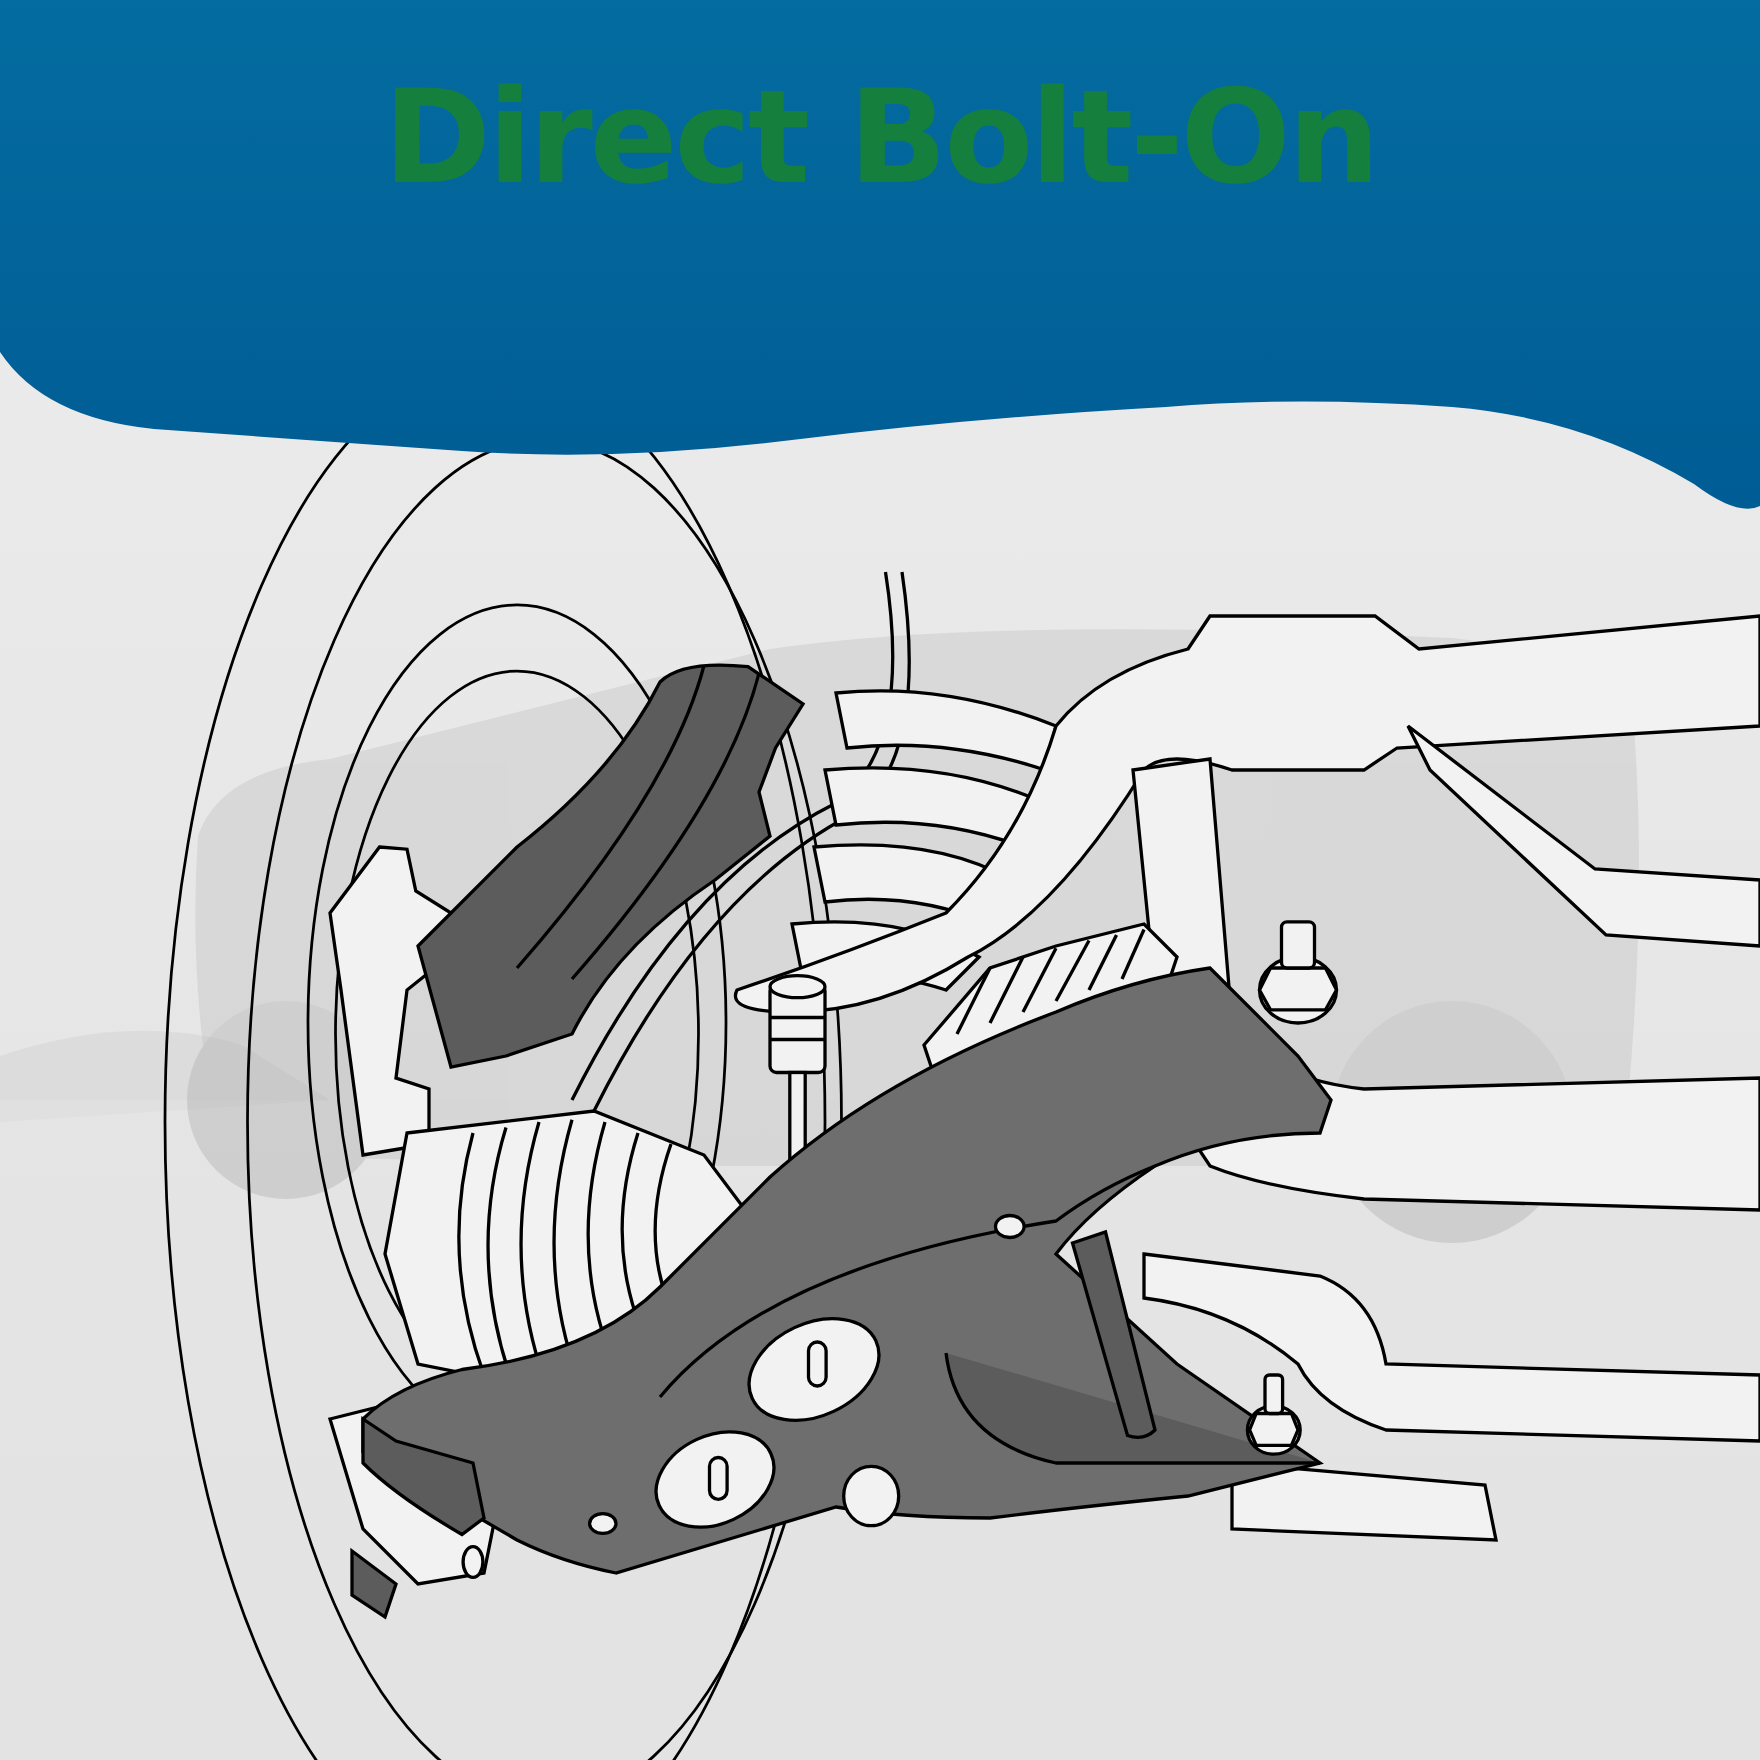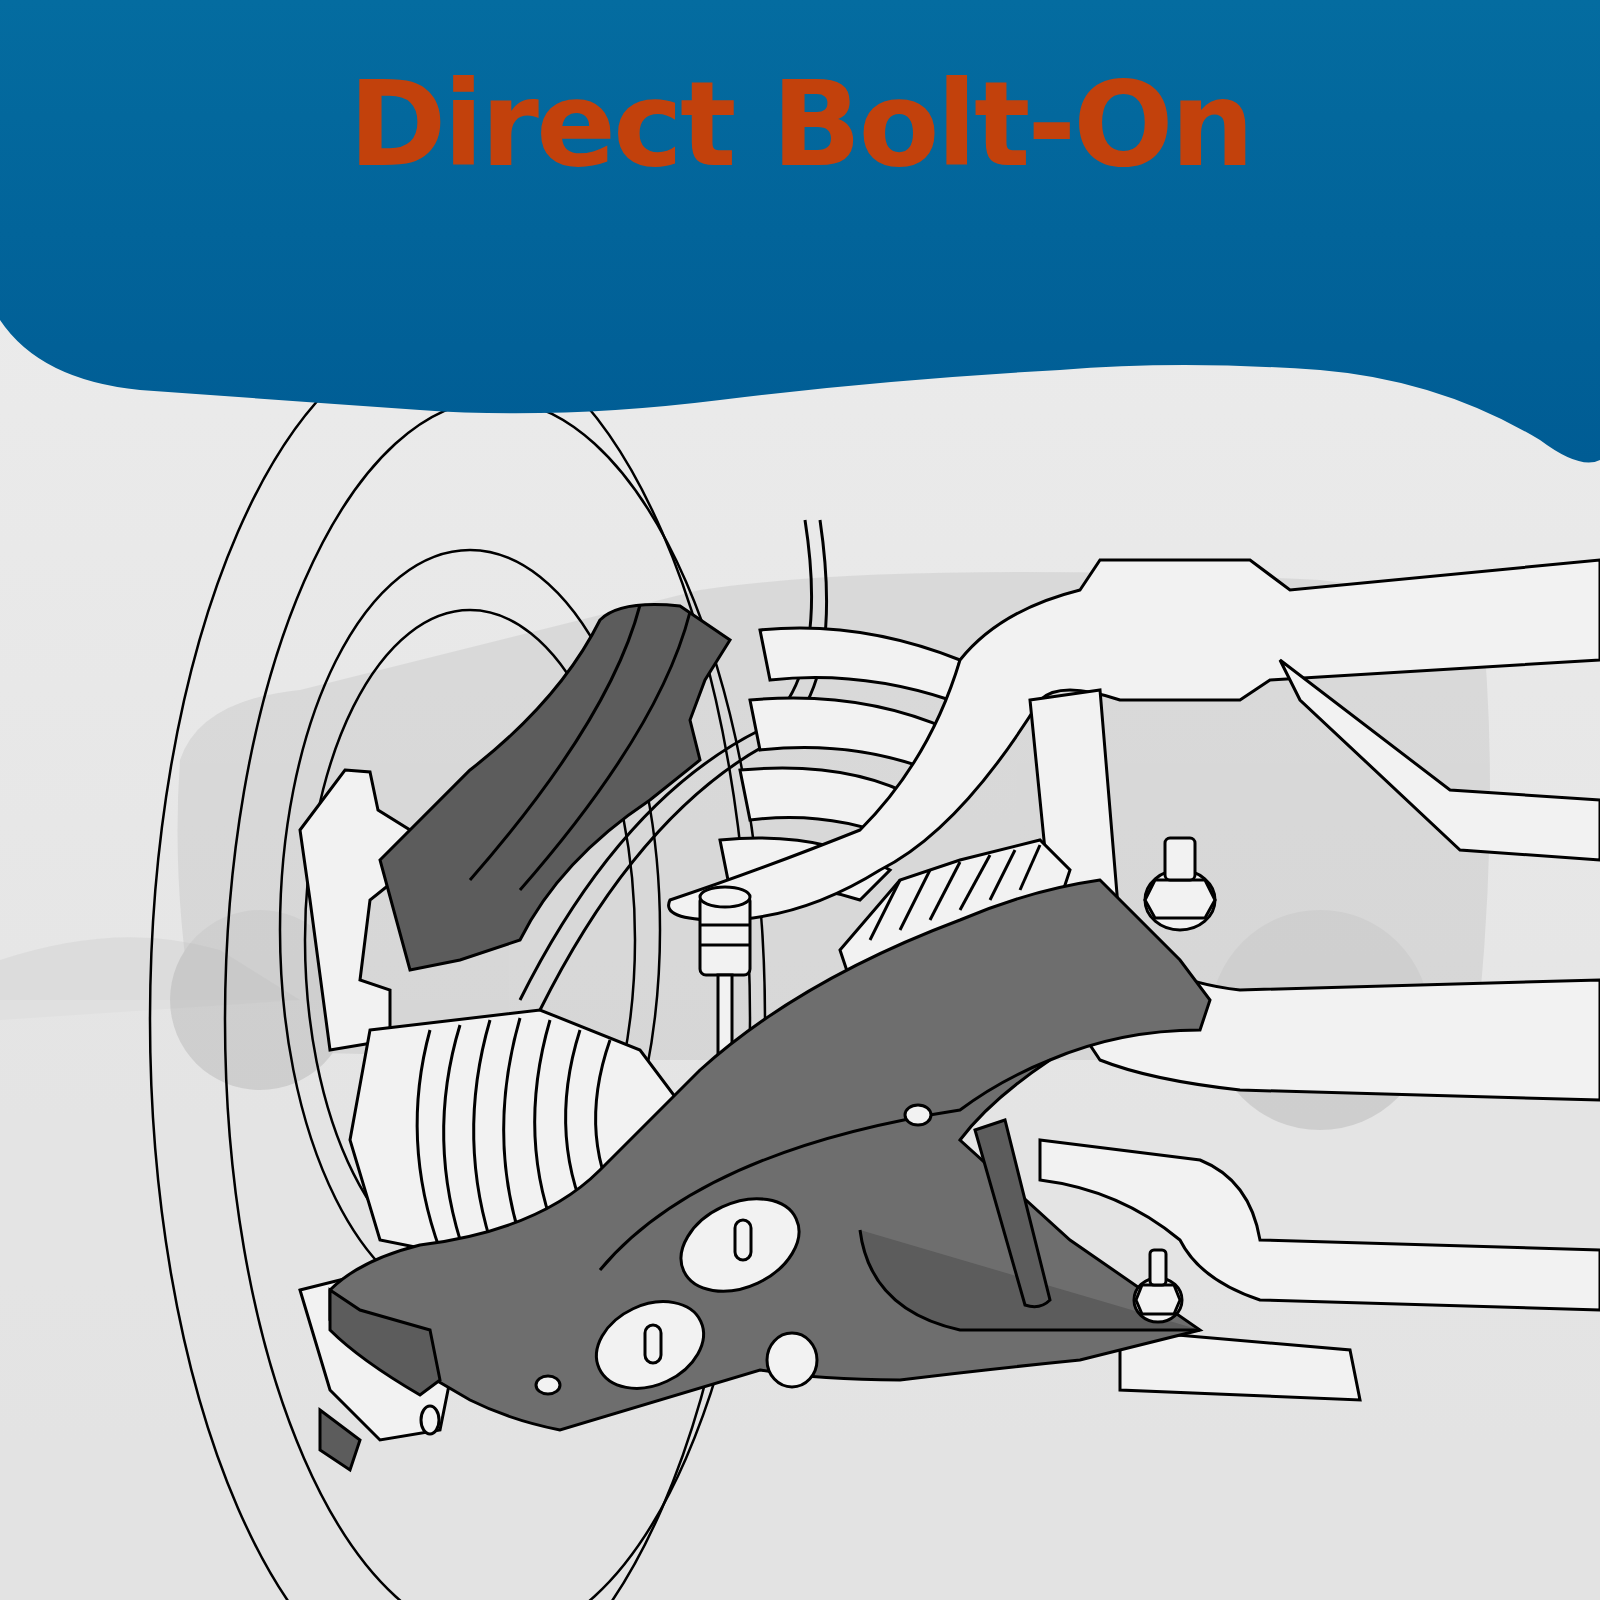--- a/index.html
+++ b/index.html
@@ -1,18 +1,18 @@
 <!DOCTYPE html>
 <html><head>
 <meta charset="utf-8">
 <style>
   html, body { margin:0; padding:0; }
   body { width:1600px; height:1600px; overflow:hidden; background:#e9e9e9; position:relative; font-family:"DejaVu Sans", sans-serif; }
   .bg { position:absolute; inset:0; }
-  .banner-text { position:absolute; left:0; top:60px; width:1600px; text-align:center; color:#c2410c; font-family:"DejaVu Sans", sans-serif; font-weight:bold; font-size:118px; line-height:128px; letter-spacing:-3px; }
+  .banner-text { position:absolute; left:0; top:60px; width:1600px; text-align:center; color:#15803d; font-family:"DejaVu Sans", sans-serif; font-weight:bold; font-size:118px; line-height:128px; letter-spacing:-3px; }
   .banner-text div { display:block; }
 </style>
 </head>
 <body>
 
 <svg class="bg" width="1600" height="1600" viewBox="0 0 1600 1600">
   <defs>
     <linearGradient id="bannerGrad" x1="0" y1="0" x2="0" y2="1">
       <stop offset="0" stop-color="#046ca0"></stop>
       <stop offset="1" stop-color="#005c94"></stop>

